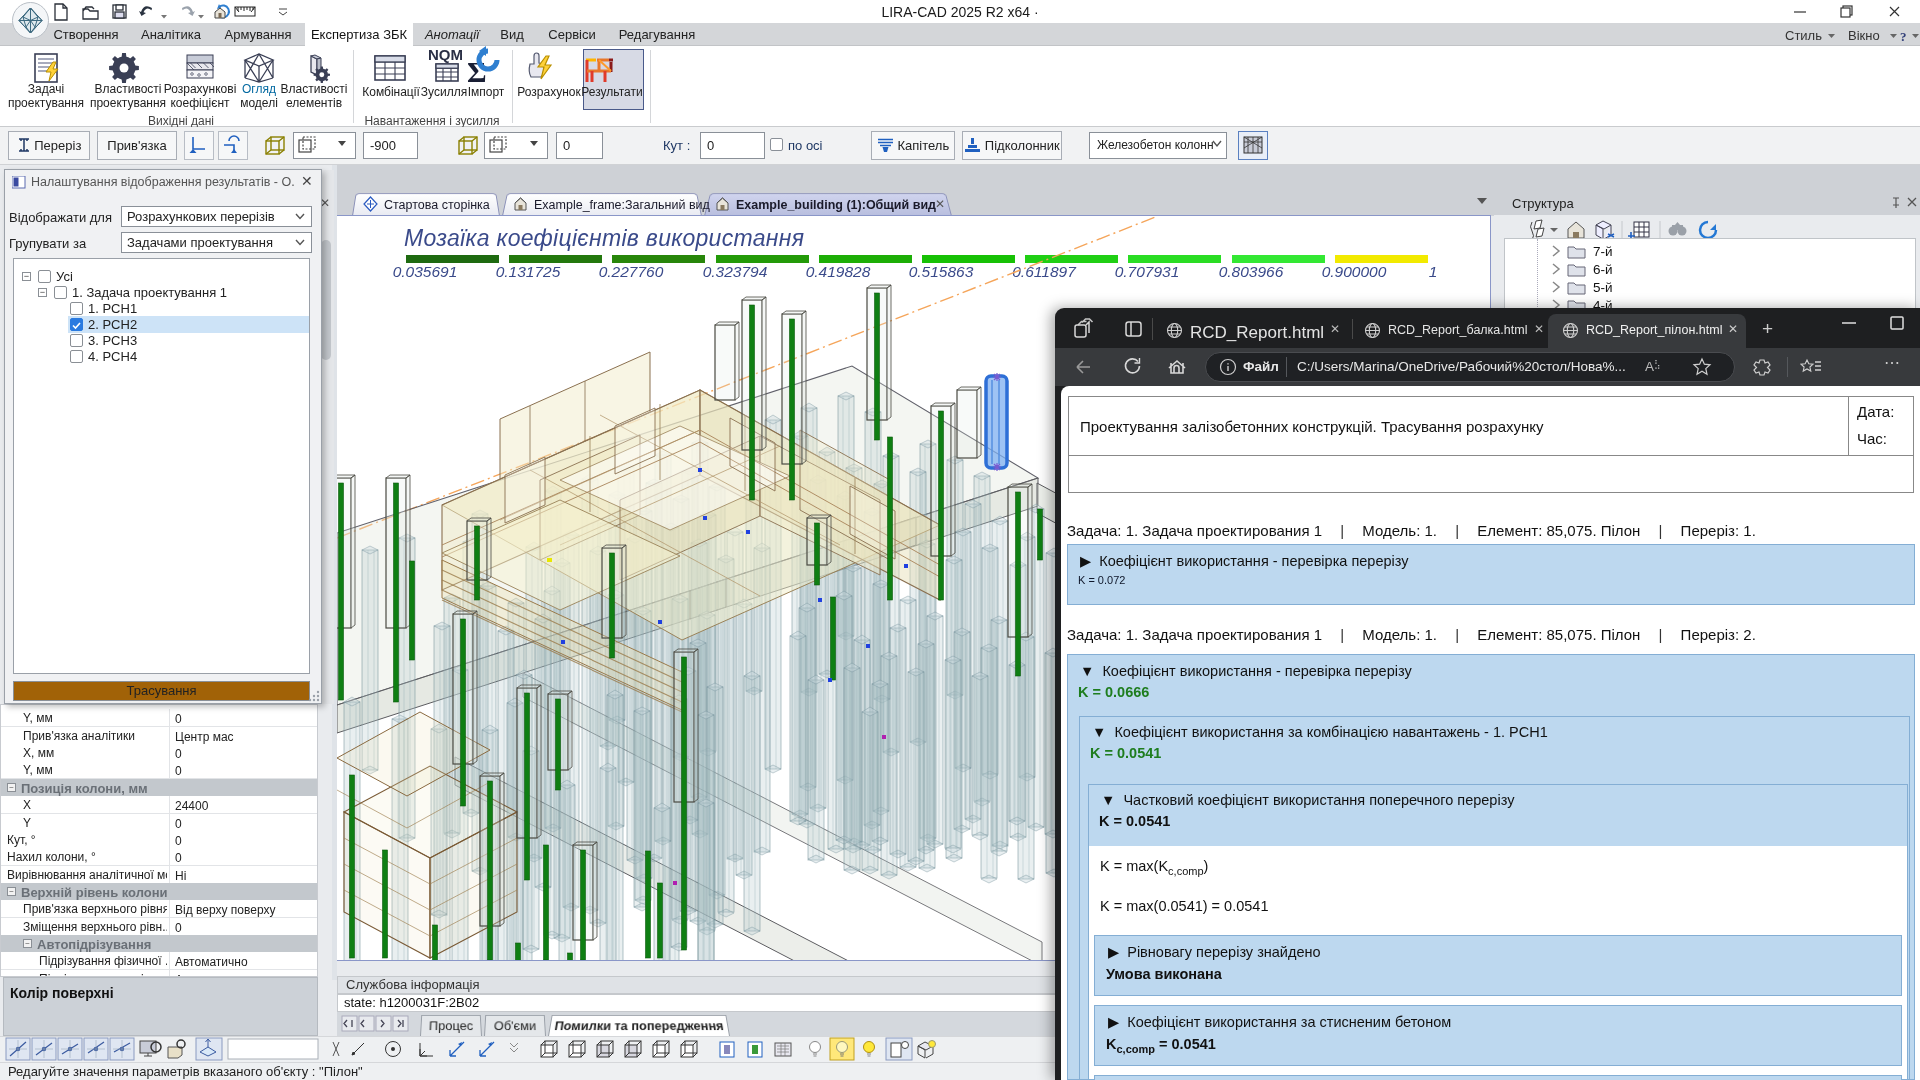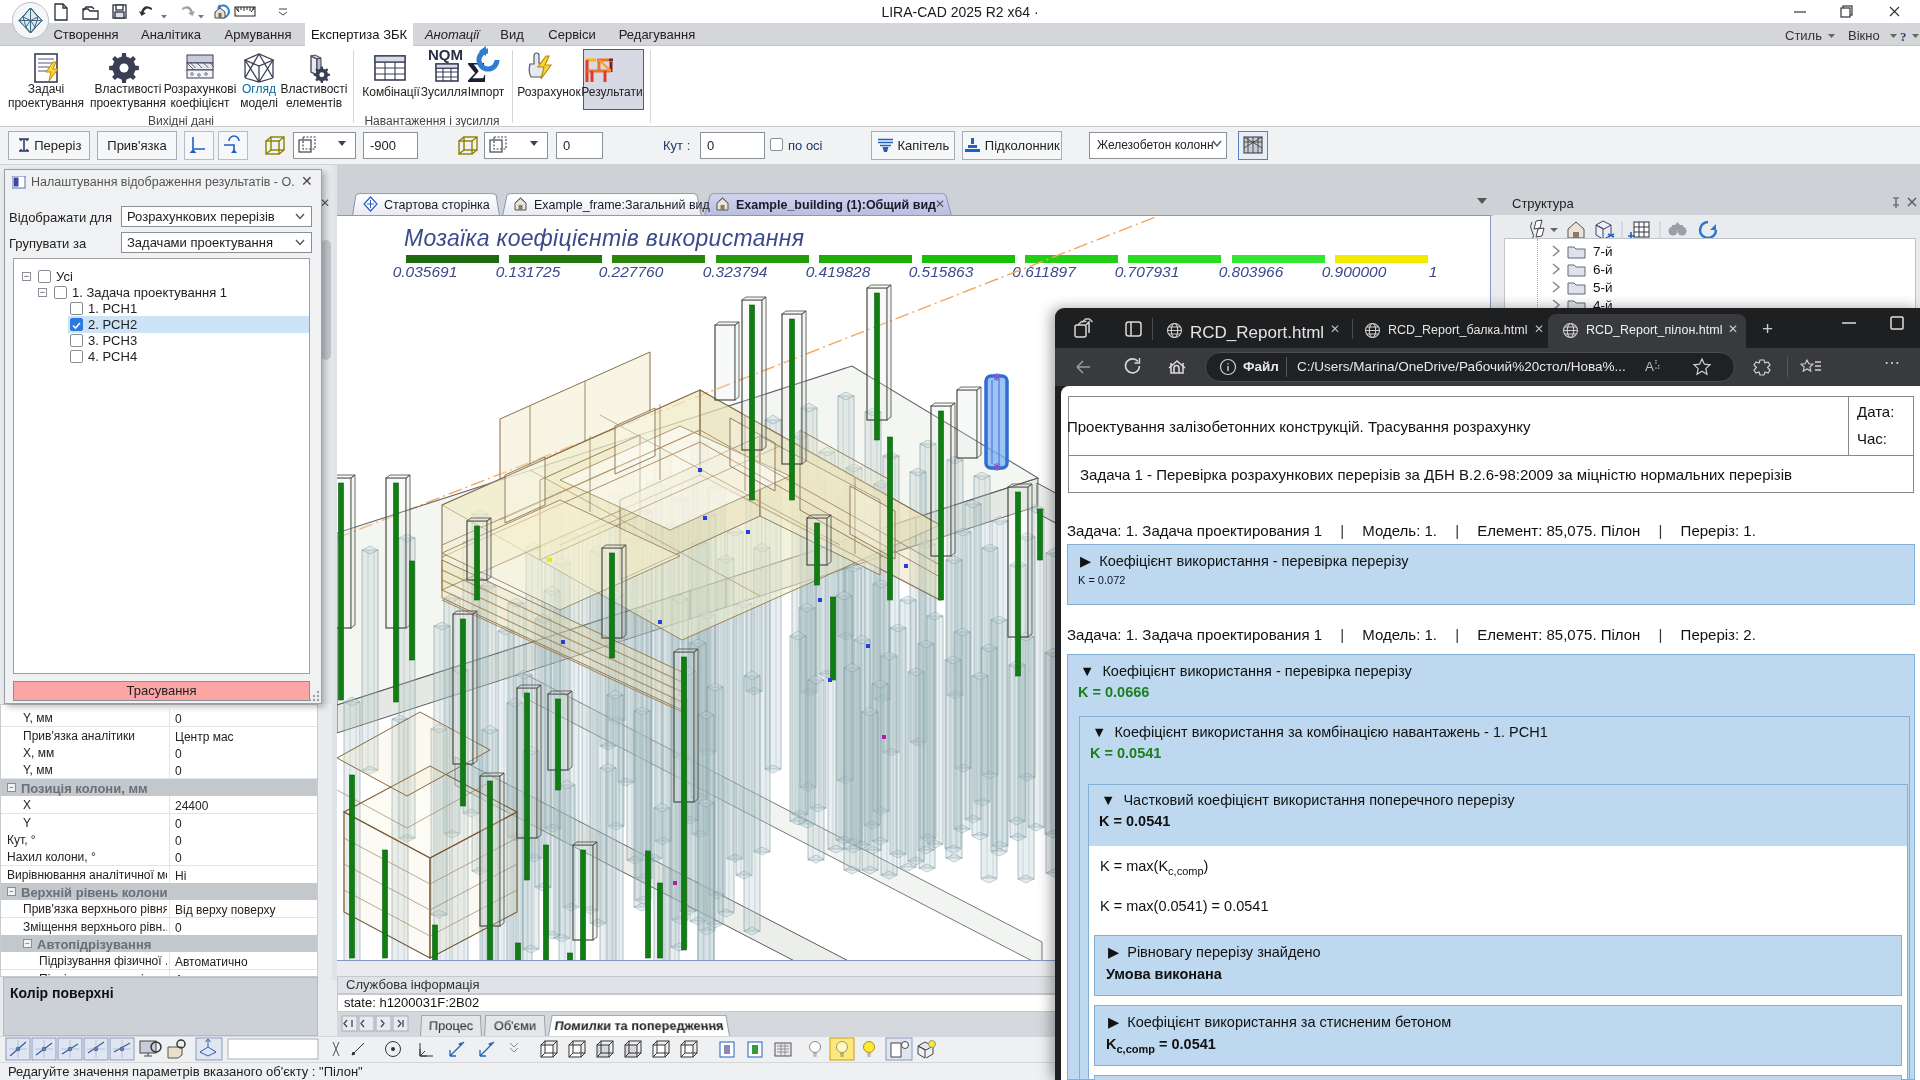--- a/index.html
+++ b/index.html
@@ -1253,21 +1253,21 @@
 <div class="abs" style="left:54px;top:57px;width:241px;height:17px;background:#cde3f7;"></div>
 <div class="abs" style="left:56px;top:59px;width:13px;height:13px;background:#2a7ae0;border:1px solid #2a7ae0;border-radius:2px;"><svg width="11" height="11" viewBox="0 0 11 11">
           <path d="M2 5.5 l2.5 2.5 l4.5 -5" stroke="#fff" stroke-width="1.6" fill="none"></path>
         </svg></div>
 <div class="abs" style="left:74px;top:58px;font-size:13px;">2. PCH2</div>
 <div class="abs" style="left:56px;top:75px;width:13px;height:13px;background:#fff;border:1px solid #8a8f95;border-radius:2px;"></div>
 <div class="abs" style="left:74px;top:74px;font-size:13px;">3. PCH3</div>
 <div class="abs" style="left:56px;top:91px;width:13px;height:13px;background:#fff;border:1px solid #8a8f95;border-radius:2px;"></div>
 <div class="abs" style="left:74px;top:90px;font-size:13px;">4. PCH4</div>
 </div>
-<div class="abs" style="left:8px;top:511px;width:297px;height:20px;background:#fca5a5;border:1px solid #8a9098;text-align:center;font-size:13px;line-height:18px;color:#222;">Трасування</div>
+<div class="abs" style="left:8px;top:511px;width:297px;height:20px;background:#a16207;border:1px solid #8a9098;text-align:center;font-size:13px;line-height:18px;color:#222;">Трасування</div>
 <svg class="abs" style="left:303px;top:520px;" width="12" height="12" viewBox="0 0 12 12">
       <g fill="#9aa0a8">
         <circle cx="10" cy="2" r="1.2"></circle>
         <circle cx="6" cy="6" r="1.2"></circle>
         <circle cx="10" cy="6" r="1.2"></circle>
         <circle cx="2" cy="10" r="1.2"></circle>
         <circle cx="6" cy="10" r="1.2"></circle>
         <circle cx="10" cy="10" r="1.2"></circle>
       </g>
     </svg>
@@ -1482,24 +1482,23 @@
 <svg class="abs" style="left:1800px;top:357px;z-index:13;" width="22" height="20" viewBox="0 0 22 20">
     <path d="M7 3 l1.8 3.8 4.2 0.4 -3.1 2.8 0.9 4.1 -3.8 -2.1 -3.8 2.1 0.9 -4.1 -3.1 -2.8 4.2 -0.4 z" fill="none" stroke="#cfcfcf" stroke-width="1.1"></path>
     <path d="M15 5 h6 M15 9 h6 M15 13 h6" stroke="#cfcfcf" stroke-width="1.3"></path>
   </svg>
 <div class="abs" style="left:1884px;top:353px;font-size:16px;color:#ccc;z-index:13;letter-spacing:1px;">⋯</div>
 <div class="abs" style="left:1061px;top:386px;width:859px;height:694px;background:#ffffff;border-radius:8px 0 0 0;z-index:11;overflow:hidden;"></div>
 <div class="abs" style="left:1061px;top:386px;width:859px;height:694px;z-index:12;font-family:'Liberation Sans',sans-serif;">
     <div class="abs" style="left:7px;top:10px;width:846px;height:97px;border:1px solid #888;"></div>
     <div class="abs" style="left:787px;top:10px;width:1px;height:59px;background:#888;"></div>
     <div class="abs" style="left:7px;top:69px;width:846px;height:1px;background:#888;"></div>
-    <div class="abs" style="left:6px;top:32px;font-size:15px;color:#111;">Проектування залізобетонних конструкцій. Трасування розрахунку</div>
+    <div class="abs" style="left:19px;top:32px;font-size:15px;color:#111;">Проектування залізобетонних конструкцій. Трасування розрахунку</div>
     <div class="abs" style="left:796px;top:17px;font-size:15px;color:#111;">Дата:</div>
     <div class="abs" style="left:796px;top:44px;font-size:15px;color:#111;">Час:</div>
-    <div class="abs" style="left:19px;top:80px;font-size:15px;color:#111;">Задача 1 - Перевірка розрахункових перерізів за ДБН В.2.6-98:2009 за міцністю нормальних перерізів</div>
     <div class="abs" style="left:6px;top:136px;font-size:15px;color:#111;white-space:nowrap;">Задача: 1. Задача проектирования 1 <span style="padding:0 14px;color:#333;">|</span> Модель: 1. <span style="padding:0 14px;color:#333;">|</span> Елемент: 85,075. Пілон <span style="padding:0 14px;color:#333;">|</span> Переріз: 1.</div>
     <div class="abs" style="left:6px;top:158px;width:848px;height:61px;background:#bdd8ef;border:1px solid #84aed4;"></div>
     <div class="abs" style="left:19px;top:167px;font-size:14.5px;color:#111;">▶&nbsp;&nbsp;Коефіцієнт використання - перевірка перерізу</div>
     <div class="abs" style="left:17px;top:188px;font-size:11px;font-weight:normal;color:#0f172a;">K = 0.072</div>
     <div class="abs" style="left:6px;top:240px;font-size:15px;color:#111;white-space:nowrap;">Задача: 1. Задача проектирования 1 <span style="padding:0 14px;color:#333;">|</span> Модель: 1. <span style="padding:0 14px;color:#333;">|</span> Елемент: 85,075. Пілон <span style="padding:0 14px;color:#333;">|</span> Переріз: 2.</div>
     <div class="abs" style="left:6px;top:268px;width:848px;height:426px;background:#bdd8ef;border:1px solid #84aed4;"></div>
     <div class="abs" style="left:19px;top:277px;font-size:14.5px;color:#111;">▼&nbsp;&nbsp;Коефіцієнт використання - перевірка перерізу</div>
     <div class="abs" style="left:17px;top:298px;font-size:14.5px;font-weight:bold;color:#1e7d1e;">K = 0.0666</div>
     <div class="abs" style="left:18px;top:330px;width:831px;height:364px;background:#bdd8ef;border:1px solid #84aed4;"></div>
     <div class="abs" style="left:31px;top:338px;font-size:14.5px;color:#111;">▼&nbsp;&nbsp;Коефіцієнт використання за комбінацією навантажень - 1. PCH1</div>

